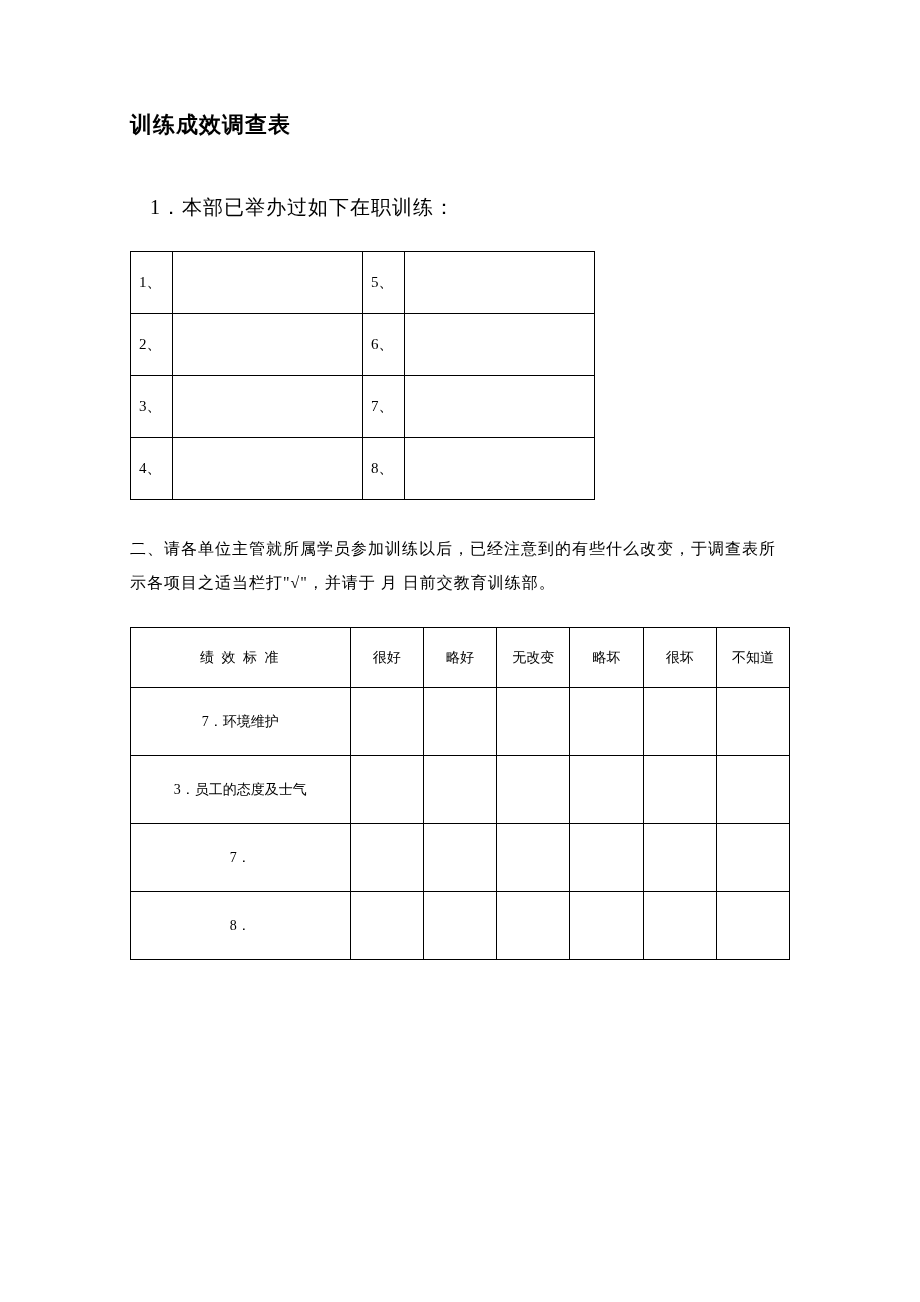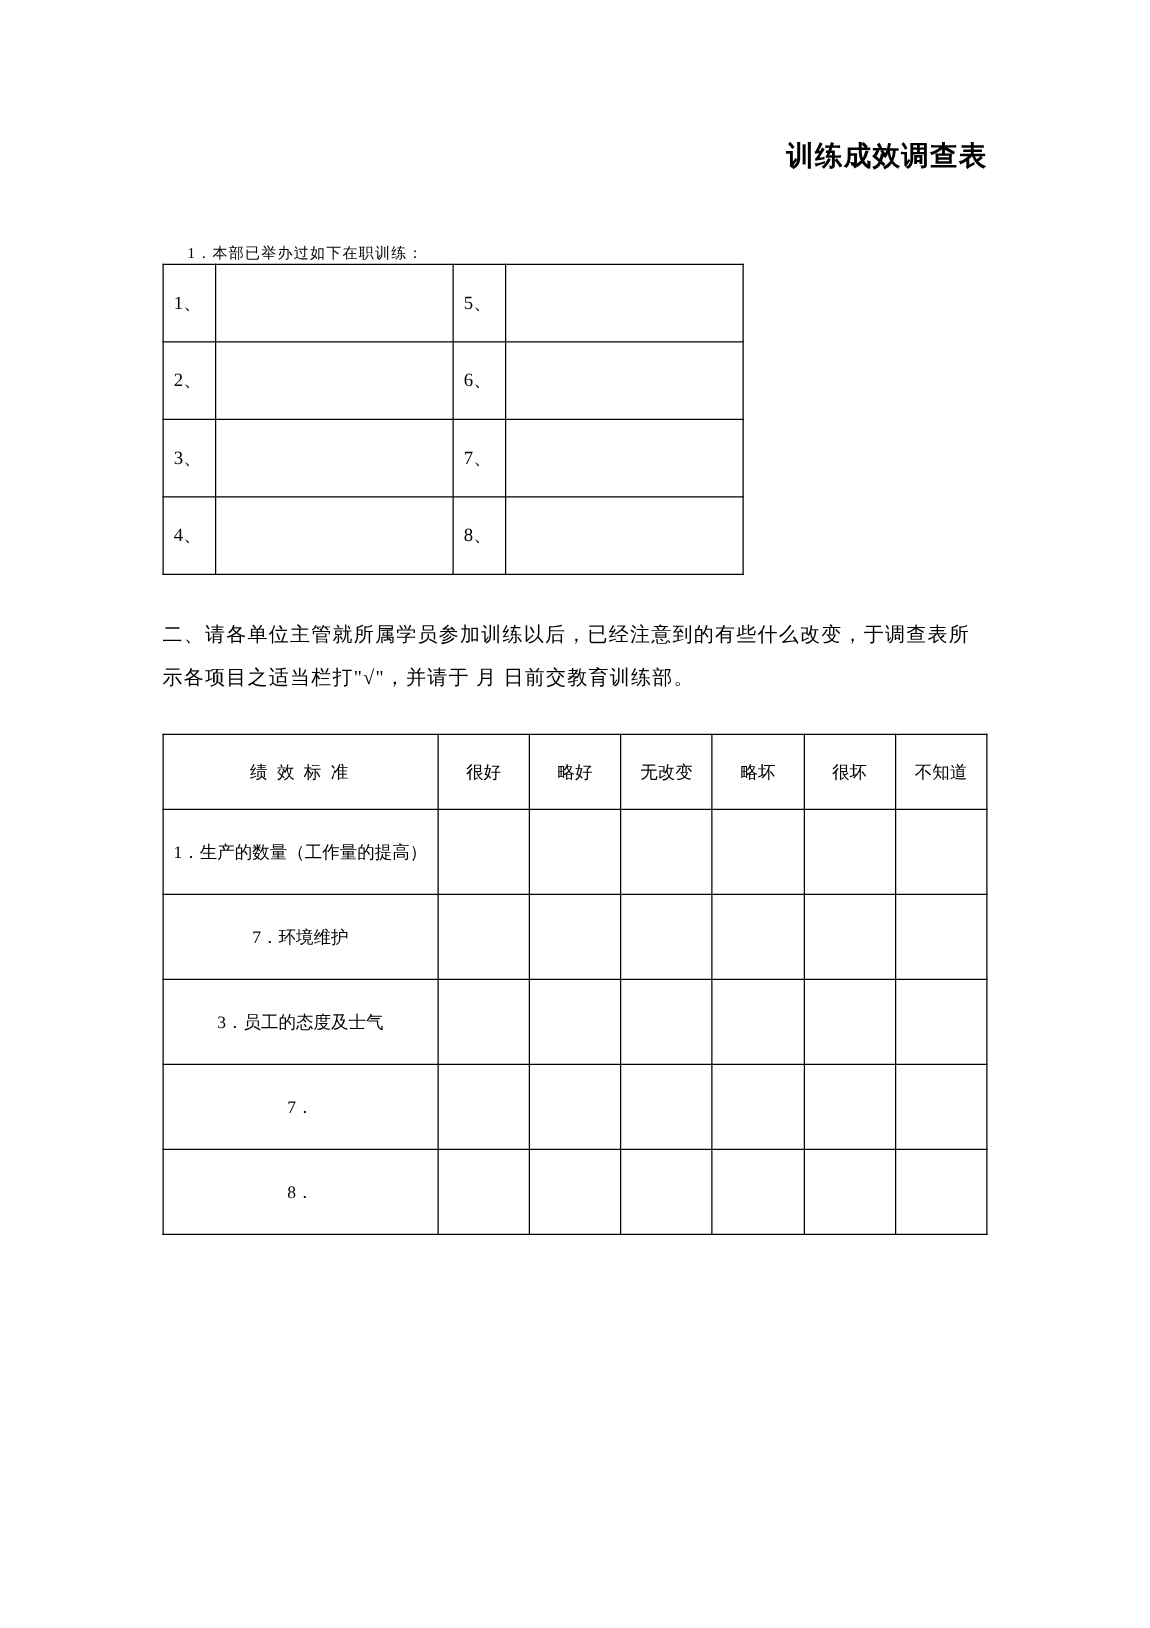--- a/index.html
+++ b/index.html
@@ -9,29 +9,30 @@
     }
     body {
       width: 920px;
       height: 1302px;
       background: #ffffff;
       font-family: "SimSun", "宋体", serif;
       color: #000000;
       padding: 110px 130px 0 130px;
     }
     .page-title {
-      text-align: right;
+      text-align: left;
       font-size: 22px;
       font-weight: bold;
       margin-bottom: 54px;
       letter-spacing: 1px;
     }
     .section1-text {
-      font-size: 12px;
+      font-size: 20px;
       margin-left: 20px;
+      margin-bottom: 30px;
       letter-spacing: 1px;
     }
     .training-table {
       border-collapse: collapse;
       margin-left: 0;
       margin-bottom: 32px;
     }
     .training-table td {
       border: 1px solid #000;
       font-size: 15px;
@@ -125,29 +126,20 @@
       <tr>
     <th class="criteria-col">绩 效 标 准</th>
     <th class="rating-col">很好</th>
     <th class="rating-col">略好</th>
     <th class="rating-col">无改变</th>
     <th class="rating-col">略坏</th>
     <th class="rating-col">很坏</th>
     <th class="rating-col">不知道</th>
   </tr>
   <tr>
-    <td class="criteria-cell">1．生产的数量（工作量的提高）</td>
-    <td></td>
-    <td></td>
-    <td></td>
-    <td></td>
-    <td></td>
-    <td></td>
-  </tr>
-  <tr>
     <td class="criteria-cell">7．环境维护</td>
     <td></td>
     <td></td>
     <td></td>
     <td></td>
     <td></td>
     <td></td>
   </tr>
   <tr>
     <td class="criteria-cell">3．员工的态度及士气</td>

